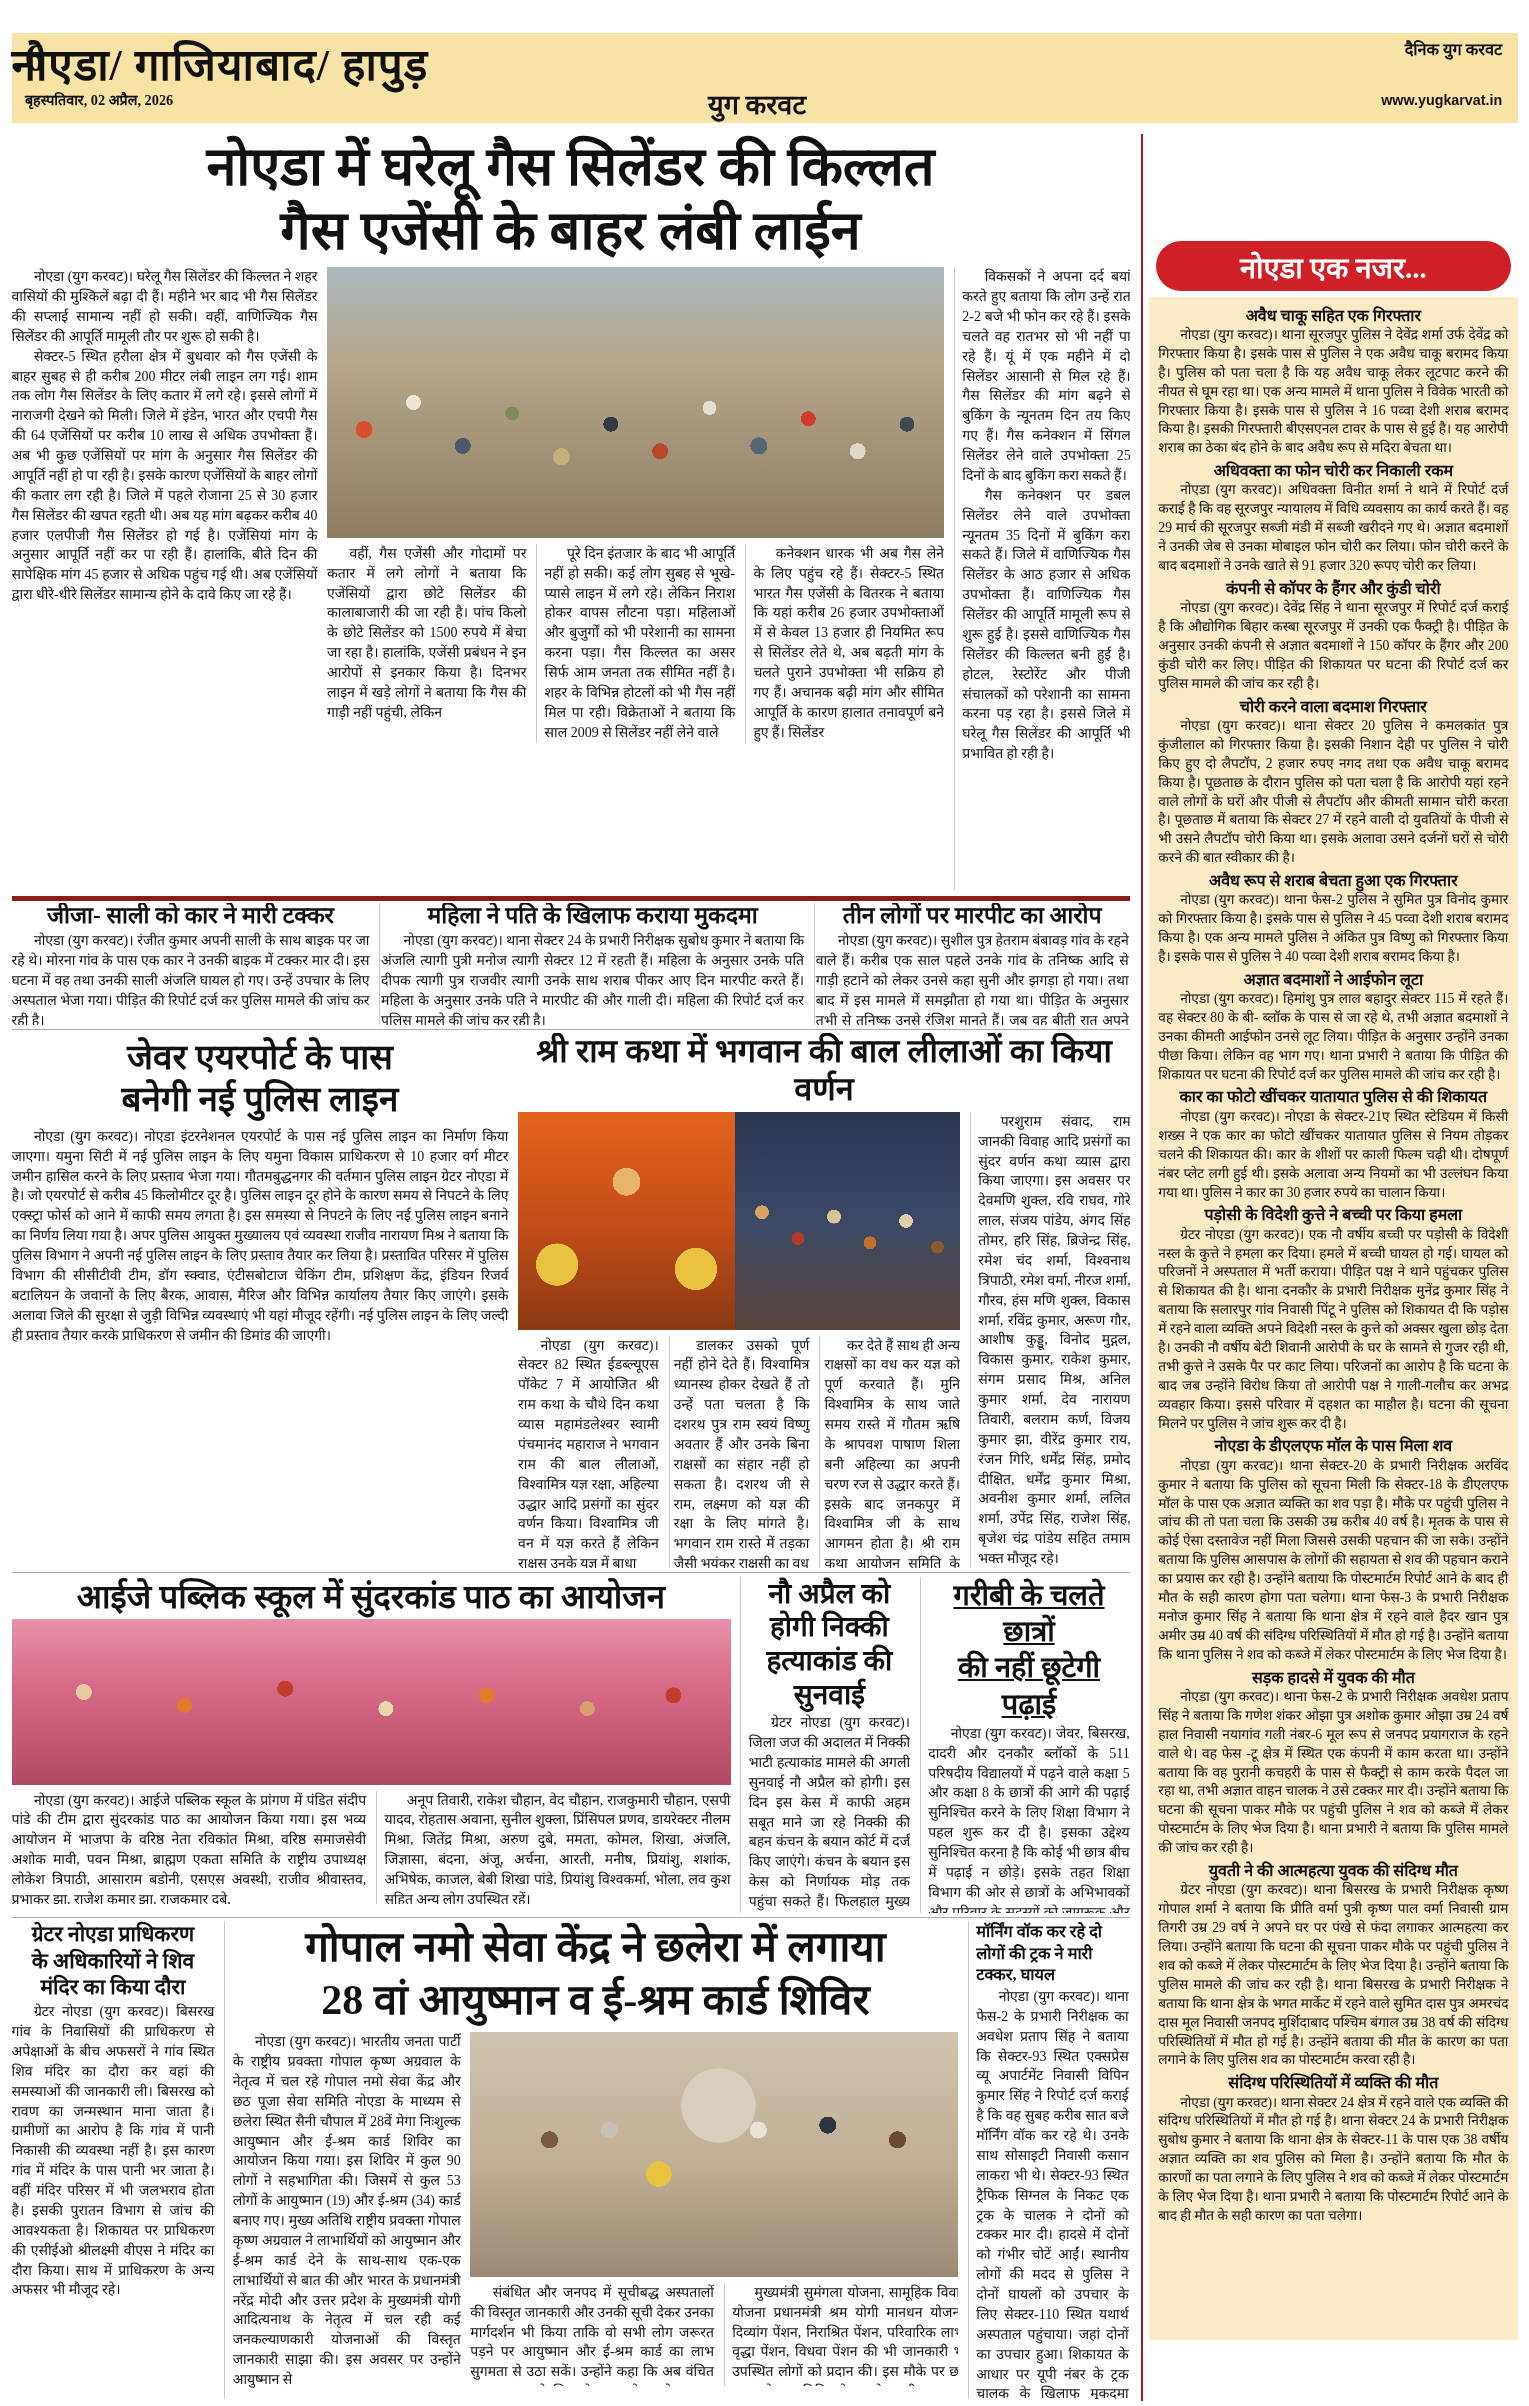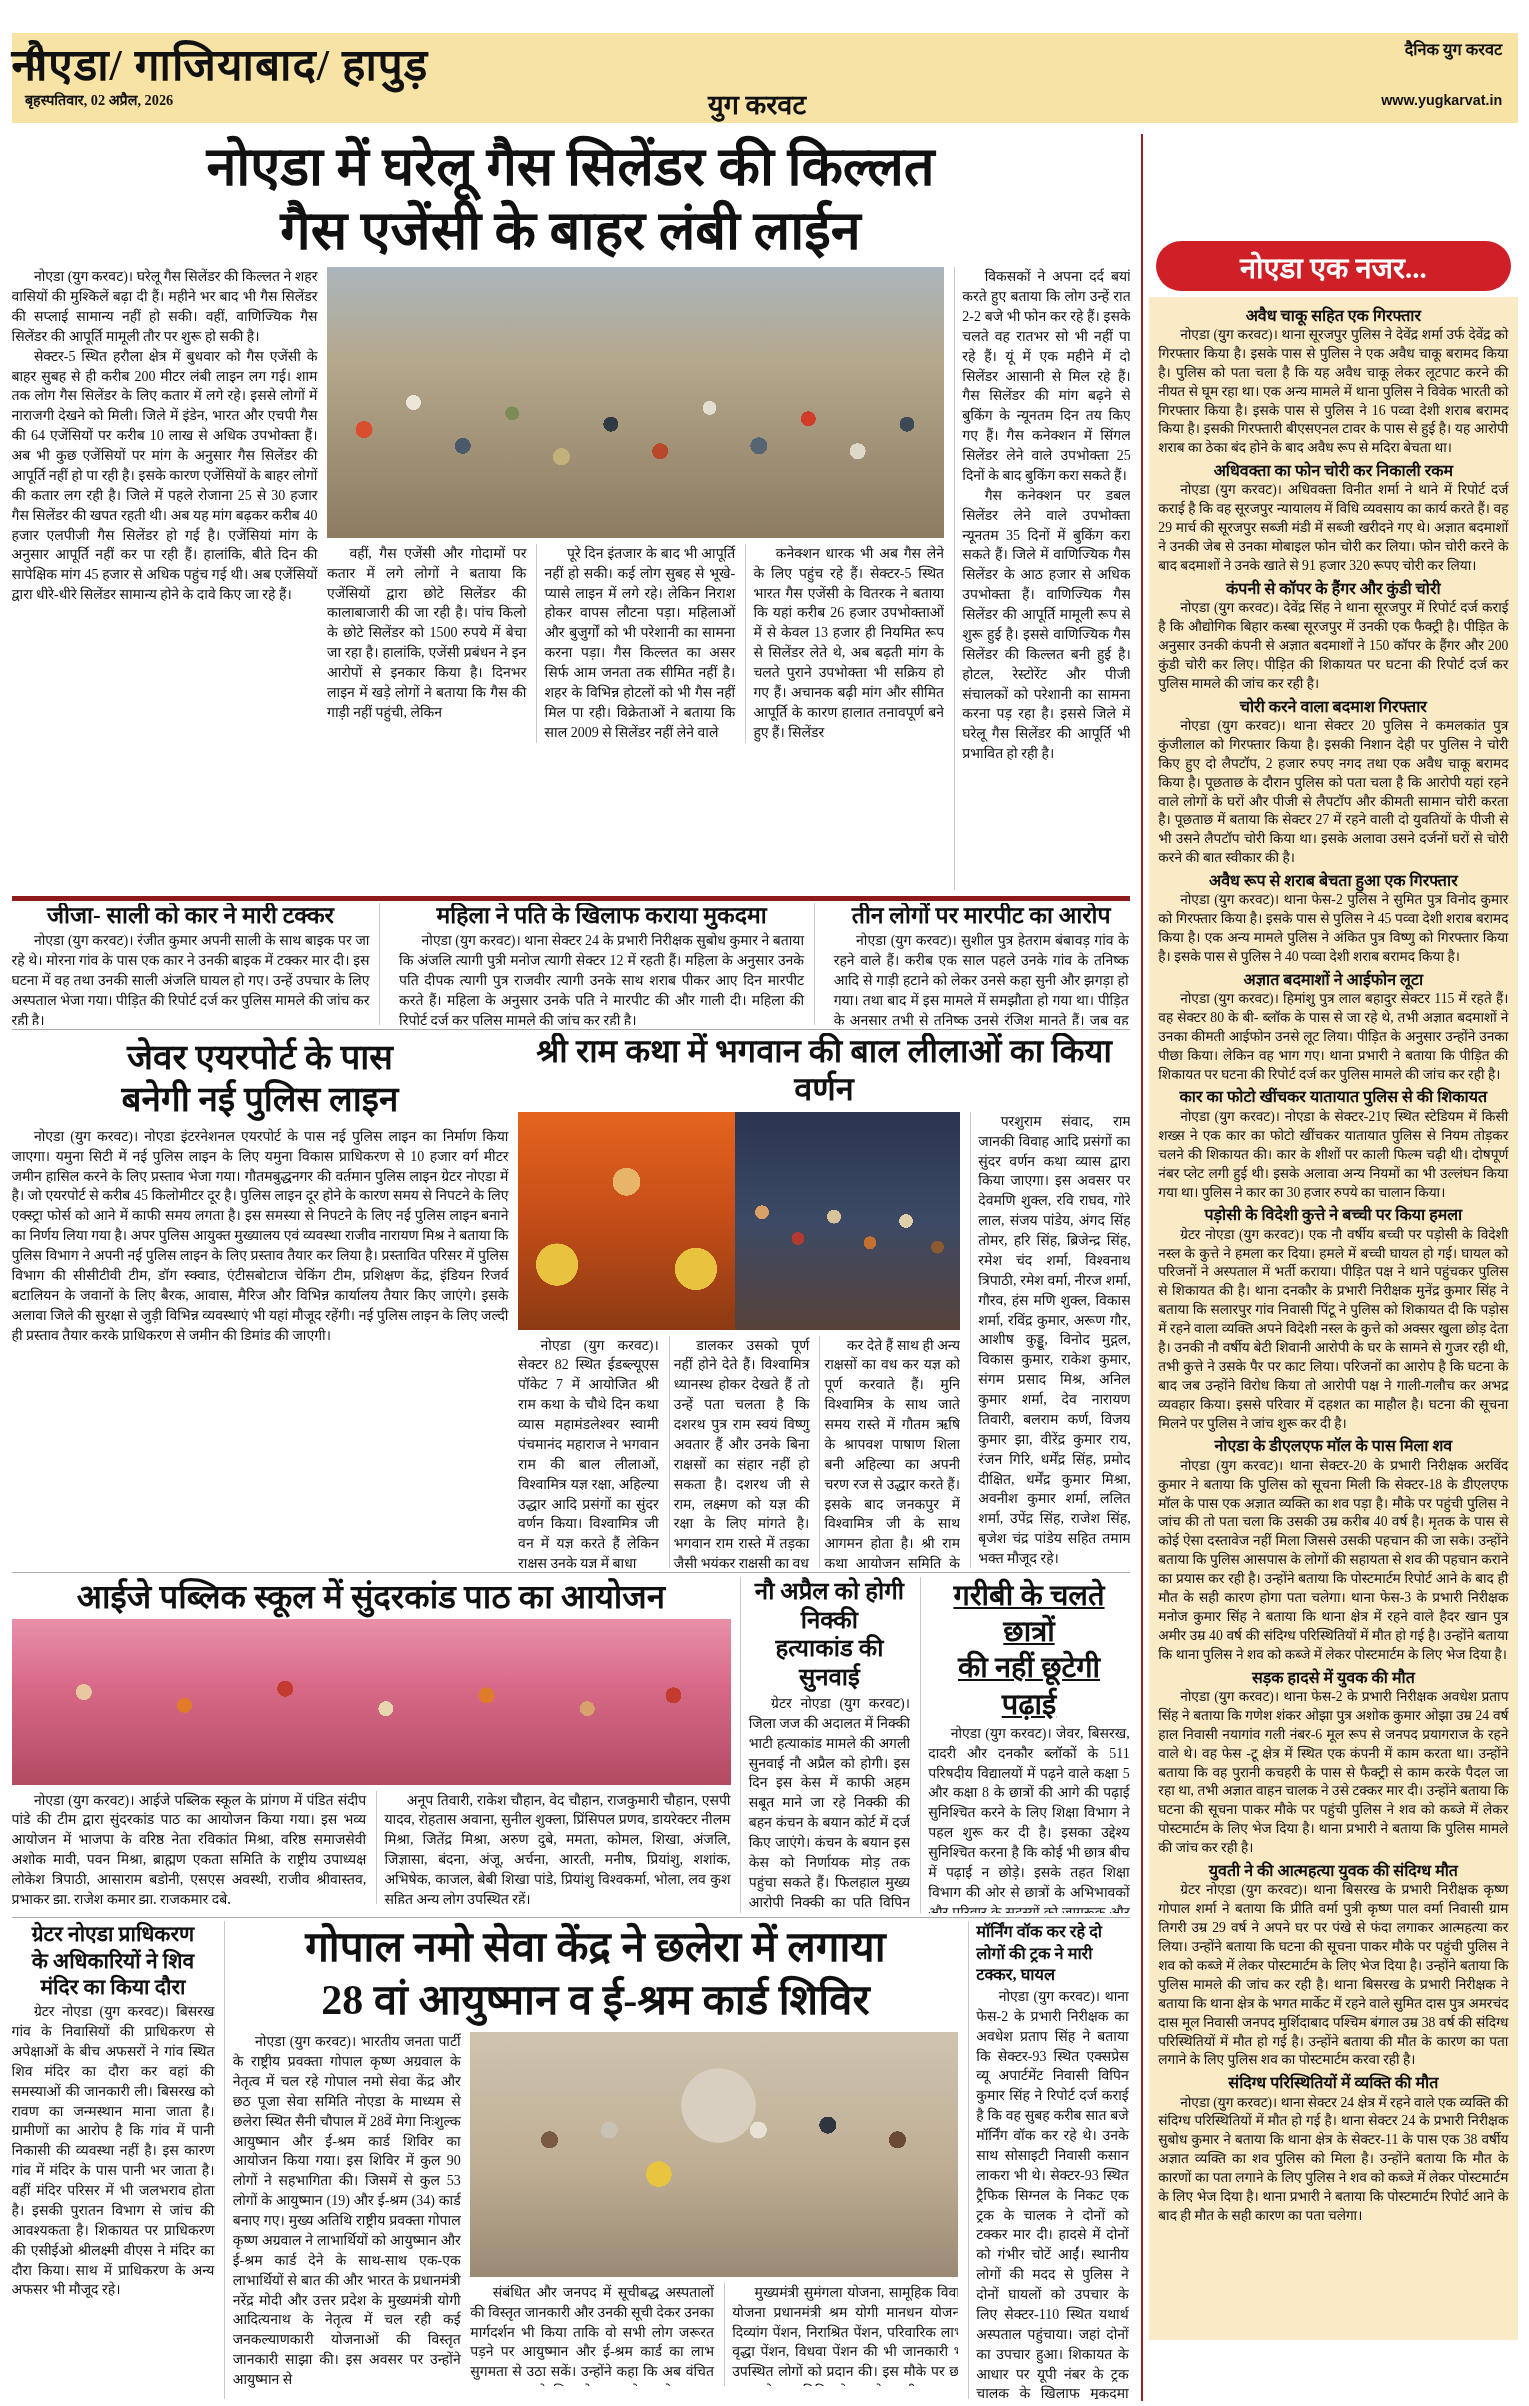--- a/index.html
+++ b/index.html
@@ -79,39 +79,39 @@
      radial-gradient(circle 15.3px at 28% 40%,#c8c2b4 0 55%,transparent 56%),
      radial-gradient(circle 15.3px at 58% 40%,#e8e2d4 0 55%,transparent 56%),
      radial-gradient(circle 15.3px at 72% 38%,#2e3440 0 55%,transparent 56%),
      radial-gradient(circle 15.3px at 86% 44%,#6a4a34 0 55%,transparent 56%),
      linear-gradient(180deg,#cfc4ae 0%,#bfae94 55%,#9a8a74 100%);}
   
   .rule-maroon{border:none;border-top:5.7px solid #8e1a1c;margin:5.7px 0 1.9px 0;}
   .rule-thin{border:none;border-top:1px solid #aaa;margin:3.8px 0;}
   
   .row2{display:grid;grid-template-columns:358px 425px 315px;column-gap:9.6px;height:122px;overflow:hidden;}
-  .row2 .art{border-left:1px solid #c9c9c9;padding-left:19px;}
+  .row2 .art{border-left:1px solid #c9c9c9;padding-left:1px;}
   .row2 .art:first-child{border-left:none;padding-left:0;}
   .h-md{margin:0 0 1.9px 0;text-align:center;font-size:23px;line-height:1.15;}
   
   .row3{display:grid;grid-template-columns:497px 612px;column-gap:9.6px;height:535px;overflow:hidden;margin-top:3.8px;}
   .h-jewar{margin:3.8px 0 5.7px 0;text-align:center;font-size:35px;line-height:1.2;}
   .h-katha{margin:0 0 3.8px 0;text-align:center;font-size:32.5px;line-height:1.15;}
   .katha-grid{display:grid;grid-template-columns:442px 161px;column-gap:9.6px;overflow:hidden;height:478px;}
   .katha-photos{height:218px;}
   .katha-cols{display:grid;grid-template-columns:1fr 1fr 1fr;column-gap:10px;margin-top:5.7px;overflow:hidden;height:247px;}
   .katha-cols>div{border-left:1px solid #c9c9c9;padding-left:4px;}
   .katha-cols>div:first-child{border-left:none;padding-left:0;}
   .katha-right{border-left:1px solid #c9c9c9;padding-left:7.6px;}
   
   .row4{display:grid;grid-template-columns:719px 170px 210px;column-gap:9.6px;height:336px;overflow:hidden;margin-top:1.9px;}
   .h-school{margin:1.9px 0 3.8px 0;text-align:center;font-size:33px;line-height:1.1;}
   .school-cols{display:grid;grid-template-columns:1fr 1fr;column-gap:9.6px;margin-top:5.7px;overflow:hidden;height:113px;}
   .school-cols>div:last-child{border-left:1px solid #c9c9c9;padding-left:7.6px;}
-  .h-nikki{margin:0 0 1.9px 0;text-align:center;font-size:24px;line-height:1.2;}
+  .h-nikki{margin:0 0 1.9px 0;text-align:center;font-size:28px;line-height:1.2;}
   .h-garibi{margin:0 0 1.9px 0;text-align:center;font-size:29px;line-height:1.25;text-decoration:underline;}
   .col-borderleft{border-left:1px solid #c9c9c9;padding-left:7.6px;overflow:hidden;}
   
   .row5{display:grid;grid-template-columns:203px 734px 161px;column-gap:9.6px;height:478px;overflow:hidden;margin-top:1.9px;}
   .h-mandir{margin:0 0 1.9px 0;text-align:center;font-size:21px;line-height:1.25;}
   .h-gopal{margin:0 0 5.7px 0;text-align:center;font-size:42px;line-height:1.25;}
   .gopal-grid{display:grid;grid-template-columns:228px 497px;column-gap:9.6px;overflow:hidden;height:356px;}
   .gopal-below{display:grid;grid-template-columns:1fr 1fr;column-gap:9.6px;margin-top:5.7px;overflow:hidden;height:103px;}
   .gopal-below>div:last-child{border-left:1px solid #c9c9c9;padding-left:7.6px;}
   .h-walk{margin:0 0 1.9px 0;font-size:16.3px;font-weight:bold;line-height:1.3;text-align:left;}

